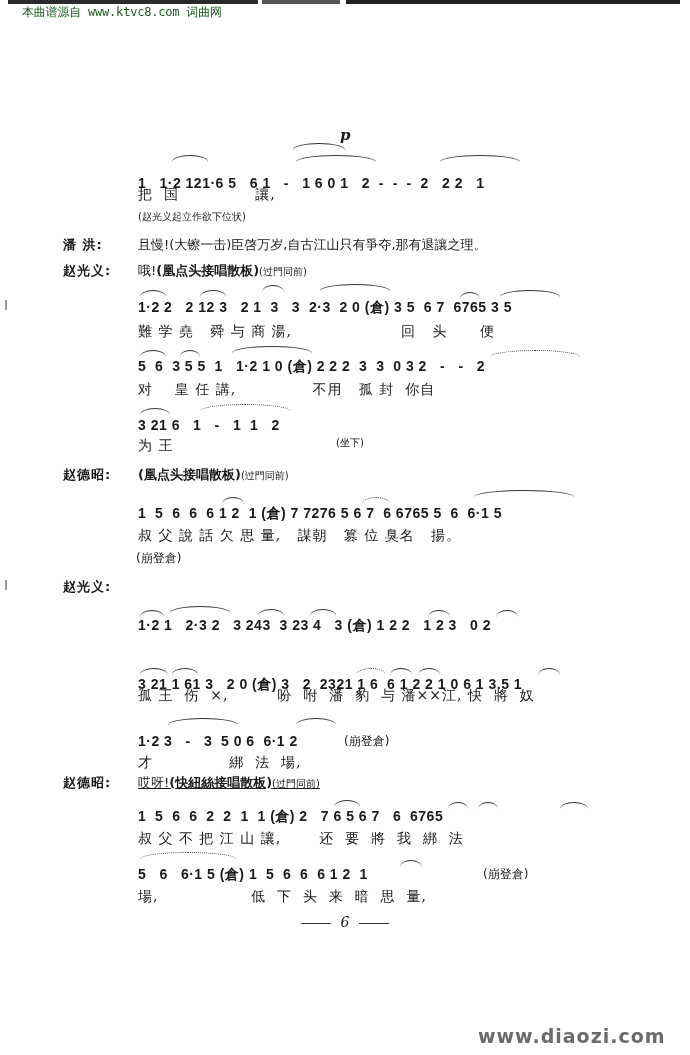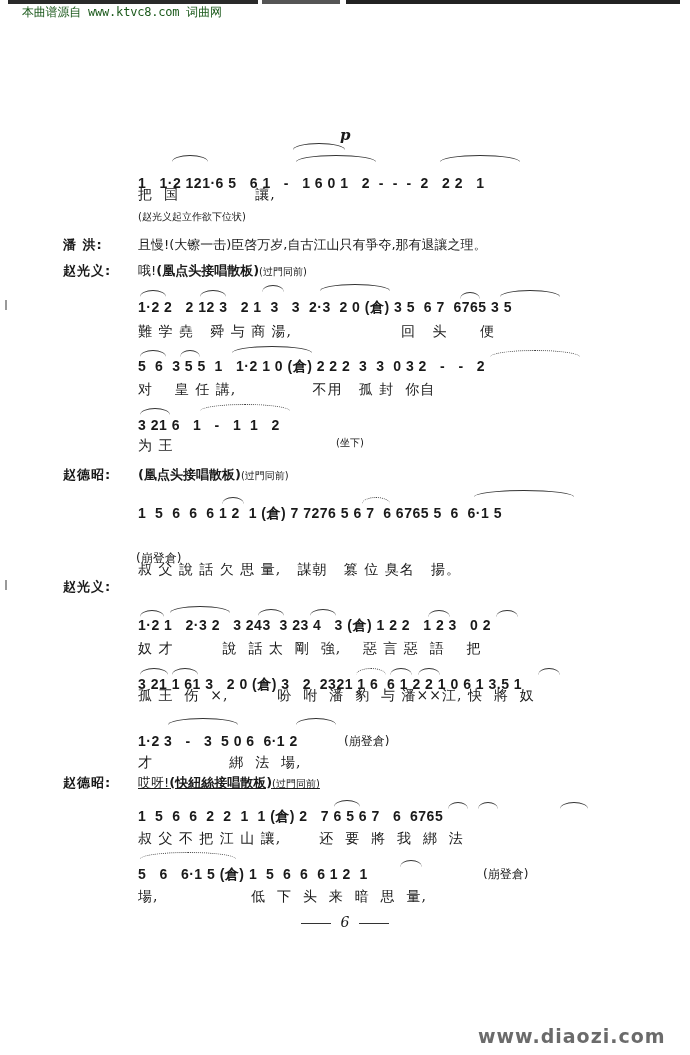--- a/index.html
+++ b/index.html
@@ -105,32 +105,31 @@
   <div class="lyrics" style="top:437px;">为 王</div>
 
   <div class="speaker" style="top:466px;">赵德昭:</div>
   <div class="dialog" style="top:466px;">
     <b>(凰点头接唱散板)</b><span class="small">(过門同前)</span>
   </div>
   <div class="arc" style="left:222px; top:497px; width:22px;"></div>
   <div class="arc" style="left:362px; top:497px; width:28px; border-top:1px dotted #333;"></div>
   <div class="arc" style="left:474px; top:490px; width:100px;"></div>
   <div class="notes" style="top:505px;">1  5  6  6  6 1 2  1 (倉) 7 7276 5 6 7  6 6765 5  6  6·1 5</div>
-  <div class="lyrics" style="top:527px;margin-top:34px;">叔 父 說 話 欠 思 量,   謀朝   篡 位 臭名   揚。</div>
+  <div class="lyrics" style="top:527px;">叔 父 說 話 欠 思 量,   謀朝   篡 位 臭名   揚。</div>
   <div class="stage" style="left:136px; top:550px; font-size:12px;">(崩登倉)</div>
 
   <div class="speaker" style="top:578px;">赵光义:</div>
   <div class="arc" style="left:140px; top:610px; width:24px;"></div>
   <div class="arc" style="left:170px; top:606px; width:60px;"></div>
   <div class="arc" style="left:258px; top:609px; width:26px;"></div>
   <div class="arc" style="left:310px; top:609px; width:26px;"></div>
   <div class="arc" style="left:428px; top:610px; width:22px;"></div>
   <div class="arc" style="left:496px; top:610px; width:22px;"></div>
   <div class="notes" style="top:617px;">1·2 1   2·3 2   3 243  3 23 4   3 (倉) 1 2 2   1 2 3   0 2</div>
-  <div class="lyrics" style="top:640px;">奴 才         說  話 太  剛  強,    惡 言 惡  語    把</div>
   <div class="arc" style="left:140px; top:668px; width:28px;"></div>
   <div class="arc" style="left:172px; top:668px; width:26px;"></div>
   <div class="arc" style="left:356px; top:668px; width:30px; border-top:1px dotted #333;"></div>
   <div class="arc" style="left:390px; top:668px; width:22px;"></div>
   <div class="arc" style="left:418px; top:668px; width:22px;"></div>
   <div class="arc" style="left:538px; top:668px; width:22px;"></div>
   <div class="notes" style="top:676px;">3 21 1 61 3   2 0 (倉) 3   2  2321 1 6  6 1 2 2 1 0 6 1 3.5 1</div>
   <div class="lyrics" style="top:687px;">孤 王  伤  ×,         吩  咐  潘  豹  与 潘××江, 快  將  奴</div>
   <div class="arc" style="left:168px; top:718px; width:70px;"></div>
   <div class="arc" style="left:296px; top:718px; width:40px;"></div>

